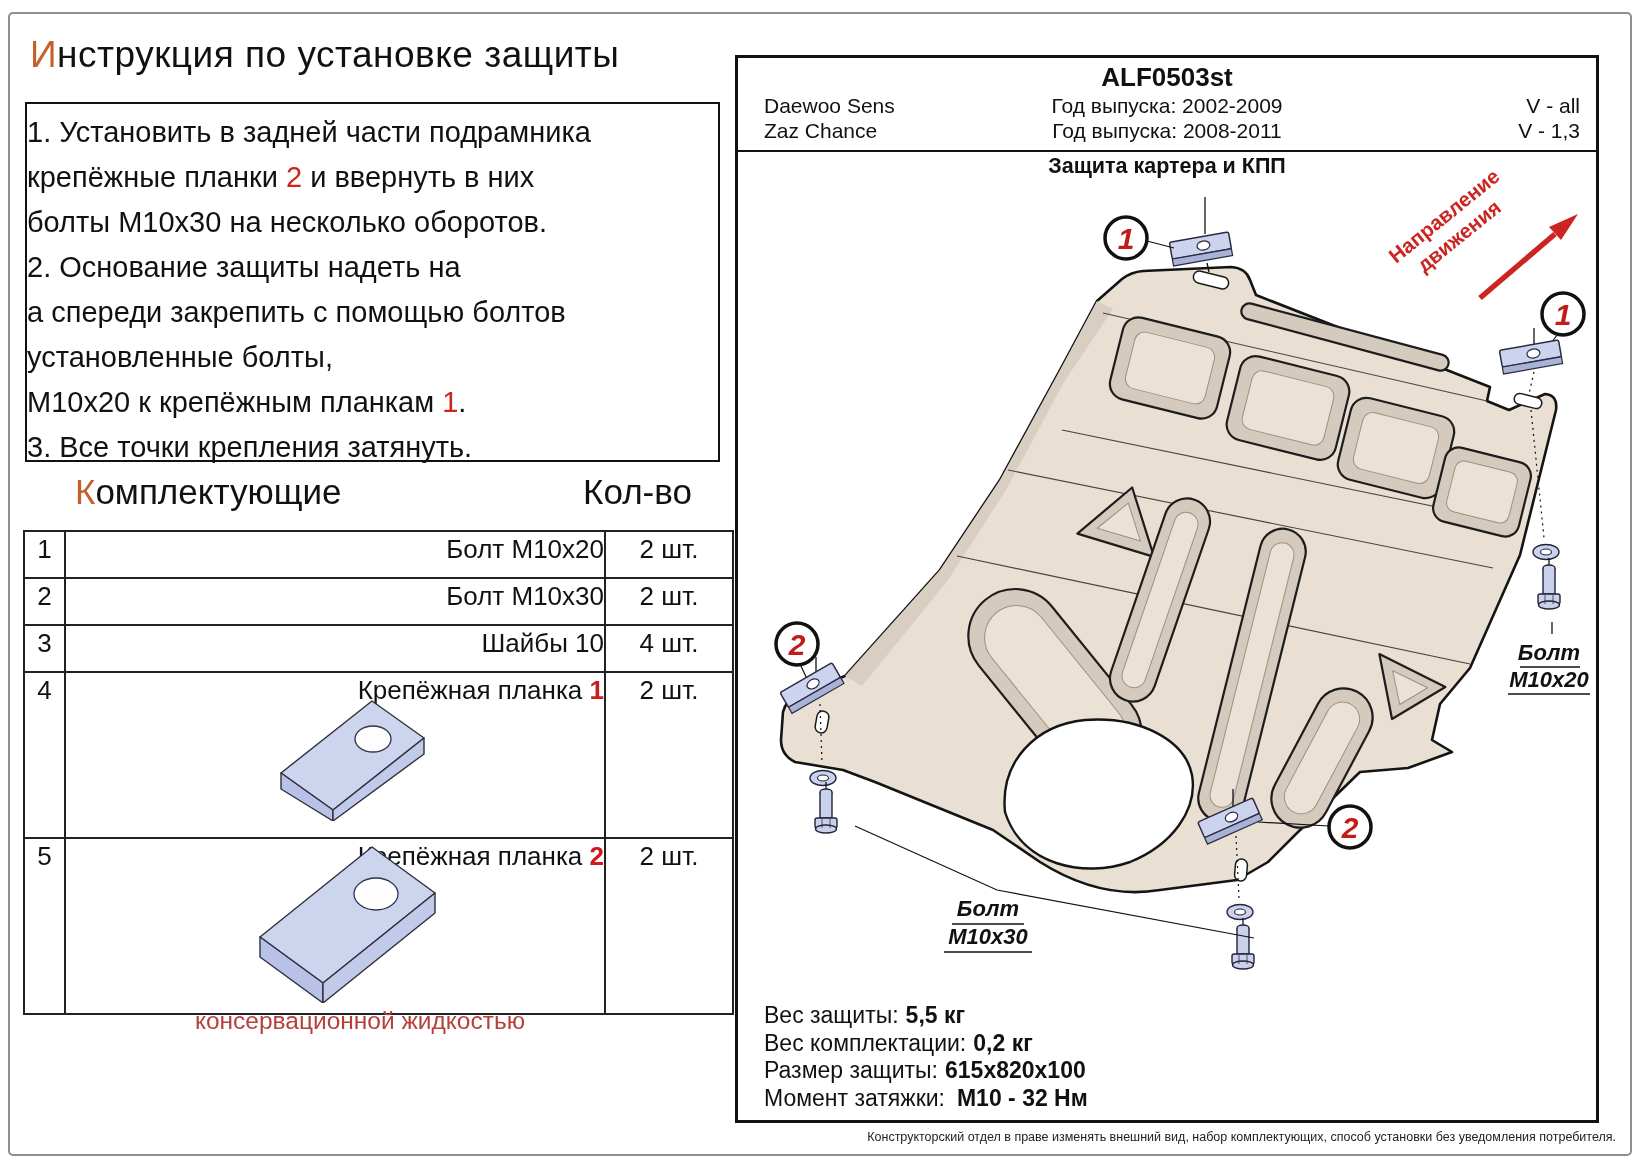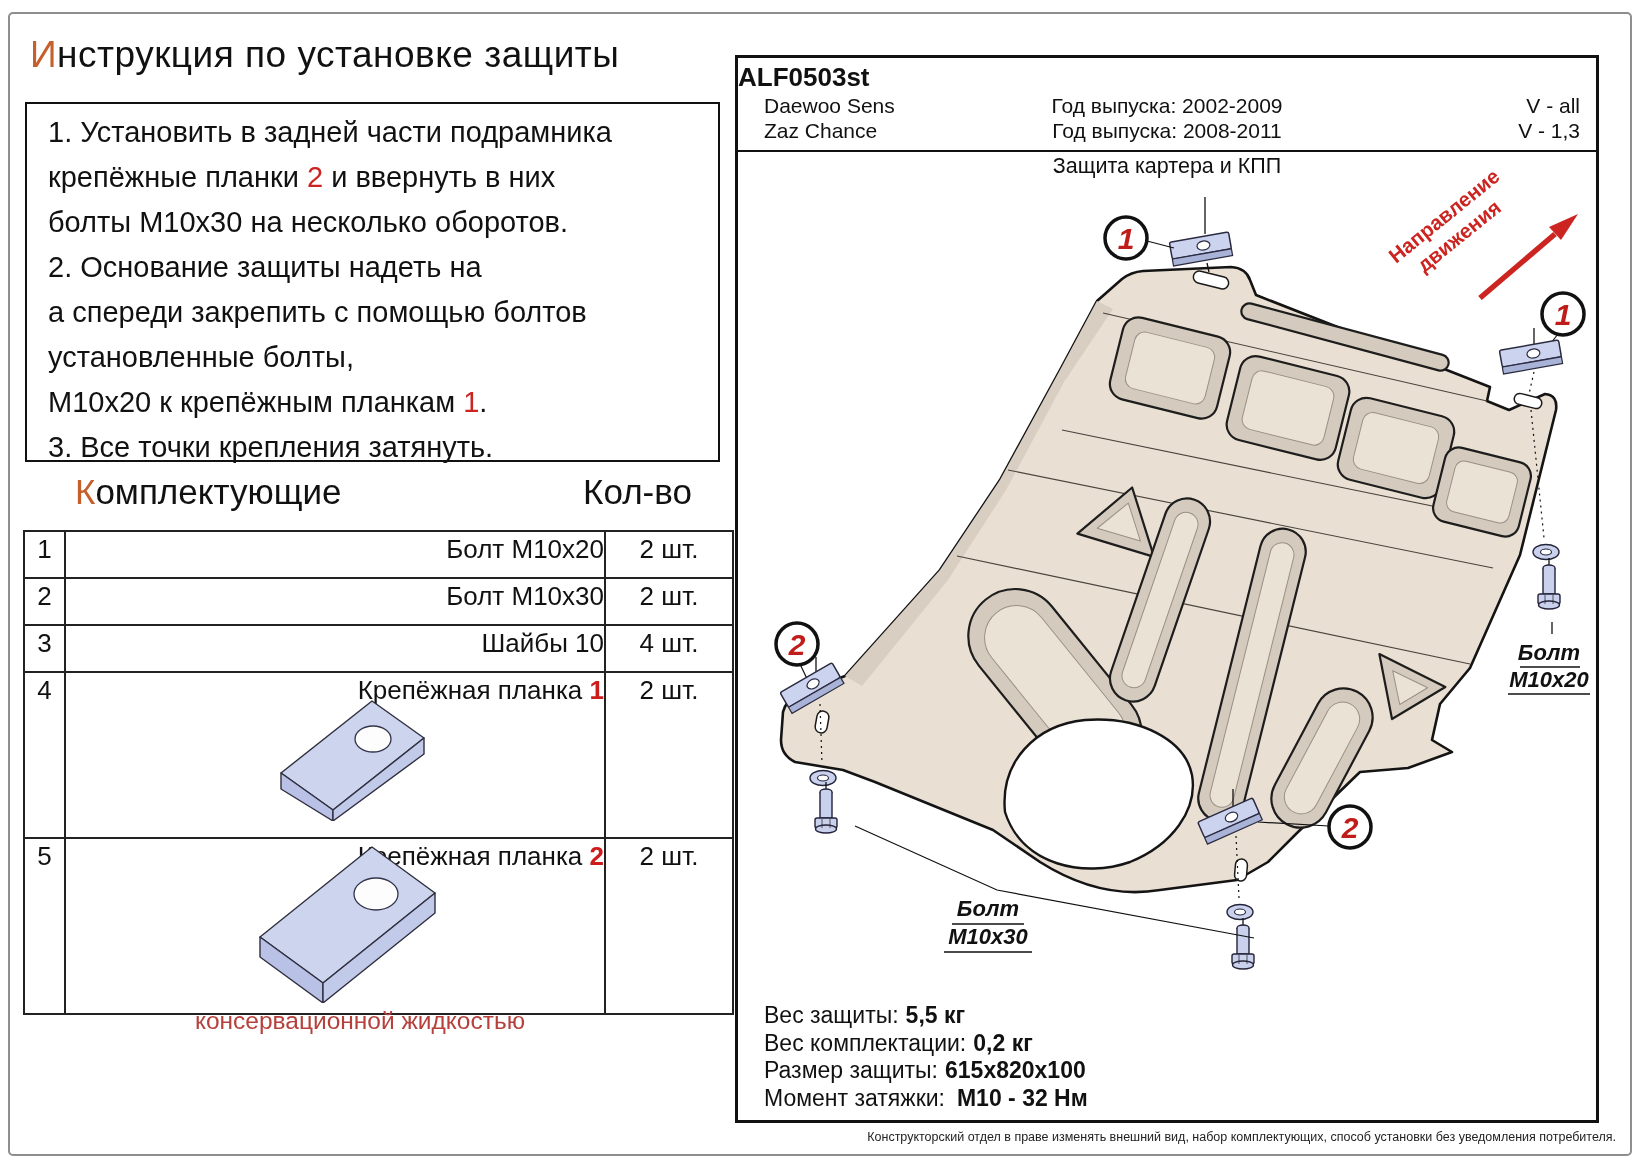--- a/index.html
+++ b/index.html
@@ -5,46 +5,46 @@
   html,body{margin:0;padding:0;background:#fff;width:1642px;height:1168px;overflow:hidden;
     font-family:"Liberation Sans", sans-serif;color:#111;}
   .abs{position:absolute;}
   #page{position:relative;width:1642px;height:1168px;background:#fff;}
   #page-border{left:8px;top:12px;width:1620px;height:1140px;border:2px solid #8e8e8e;border-radius:5px;}
 
   
   #doc-title{left:30px;top:34px;font-size:37px;letter-spacing:.5px;white-space:nowrap;}
   #doc-title .first{color:#c55f2b;}
   #instr-box{left:25px;top:102px;width:695px;height:360px;border:2px solid #111;box-sizing:border-box;
-    padding:6px 21px;font-size:29px;line-height:45px;white-space:nowrap;}
+    padding:6px 0;font-size:29px;line-height:45px;white-space:nowrap;}
   .red-num{color:#cc2420;}
   #comp-header{left:75px;top:472px;font-size:35px;}
   #comp-header .first{color:#c55f2b;}
   #qty-header{left:560px;top:472px;width:155px;font-size:35px;text-align:center;}
   #comp-table{left:23px;top:530px;width:695px;border-collapse:collapse;table-layout:fixed;}
   #comp-table td{border:2px solid #222;font-size:26px;vertical-align:top;padding:0;position:relative;}
   #comp-table .c-num{width:39px;text-align:center;padding-top:2px;}
   #comp-table .c-name{width:526px;text-align:right;padding:2px 0 12px 12px;}
   #comp-table .c-qty{width:126px;text-align:center;padding-top:2px;}
   .row-s td{height:30px;}
   .row-m td{height:150px;}
   .row-l td{height:160px;}
   .name-red{color:#cc1d1d;font-weight:700;}
   .bar-svg{position:absolute;}
   #note{left:25px;top:1002px;width:670px;text-align:center;font-size:24.5px;line-height:37px;color:#b5403c;}
 
   
   #panel{left:735px;top:55px;width:864px;height:1068px;border:3px solid #111;box-sizing:border-box;}
   #panel-header{left:0;top:0;width:858px;height:92px;border-bottom:2px solid #111;}
-  #panel-code{left:0;top:4px;width:858px;font-size:26px;font-weight:700;}
+  #panel-code{left:0;top:4px;width:858px;text-align:center;font-size:26px;font-weight:700;}
   .hdr-row{left:0;width:858px;height:24px;font-size:21px;}
   .hdr-model{position:absolute;left:26px;top:0;}
   .hdr-years{position:absolute;left:0;top:0;width:858px;text-align:center;}
   .hdr-engine{position:absolute;right:16px;top:0;}
-  #panel-subtitle{left:0;top:96px;width:858px;text-align:center;font-size:21.5px;}
+  #panel-subtitle{left:0;top:96px;width:858px;text-align:center;font-size:21.5px;font-weight:bold;}
   #drawing{left:0;top:92px;}
   #specs{left:26px;top:944px;font-size:23px;line-height:27.5px;white-space:nowrap;}
   .spec-val{font-weight:700;margin-left:7px;}
   .spec-val-normal{font-weight:700;margin-left:12px;}
   #panel-footer{right:26px;top:1130px;font-size:12.5px;color:#222;white-space:nowrap;}
 
   
   .plate{fill:#e9dfd3;stroke:#141414;stroke-width:2.6;stroke-linejoin:round;}
   .wall{fill:#d8cec1;stroke:none;}
   .fold{stroke:#4a443c;stroke-width:1.1;fill:none;}

